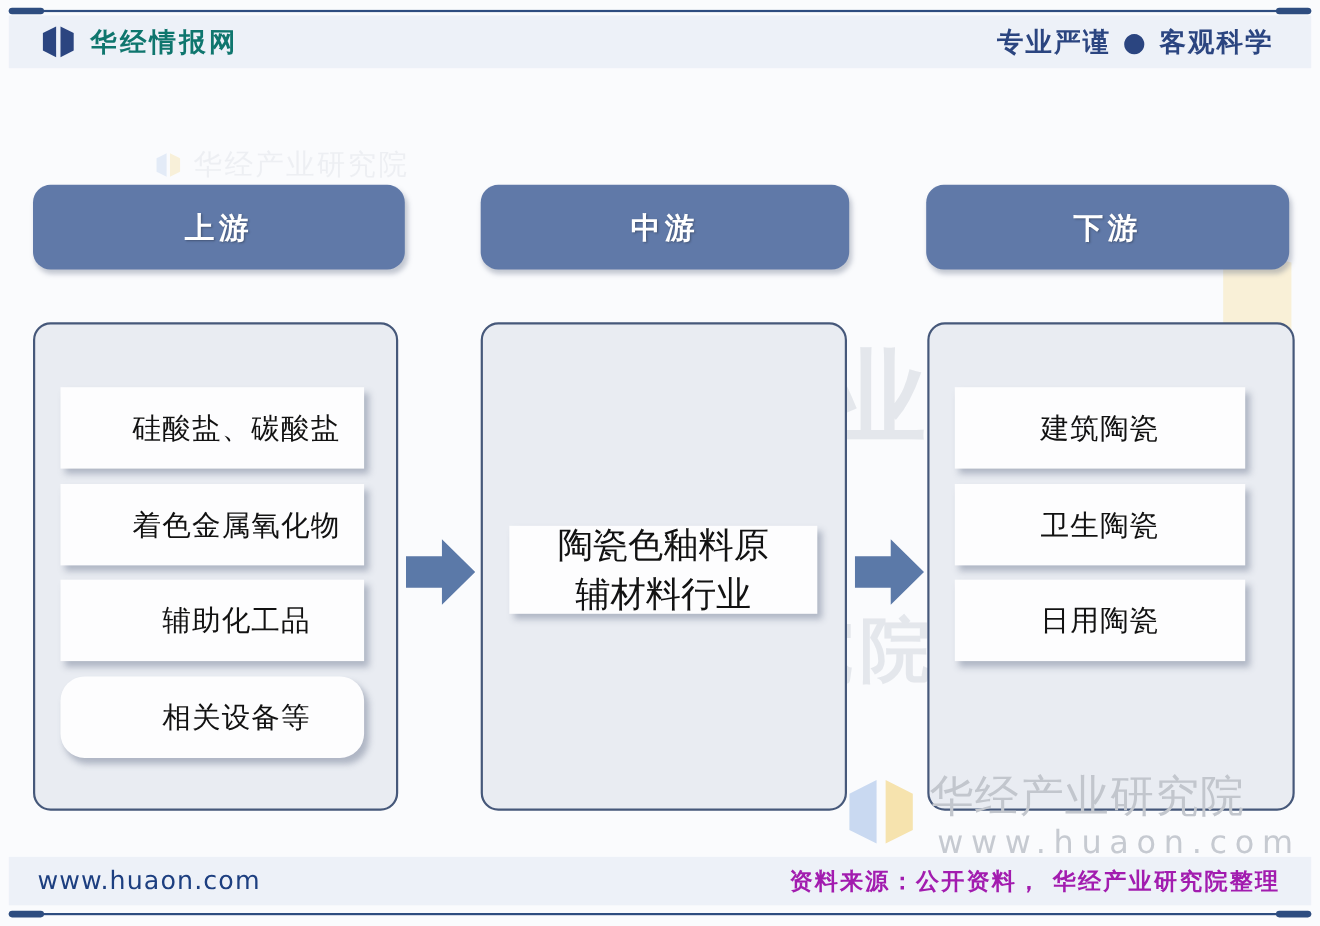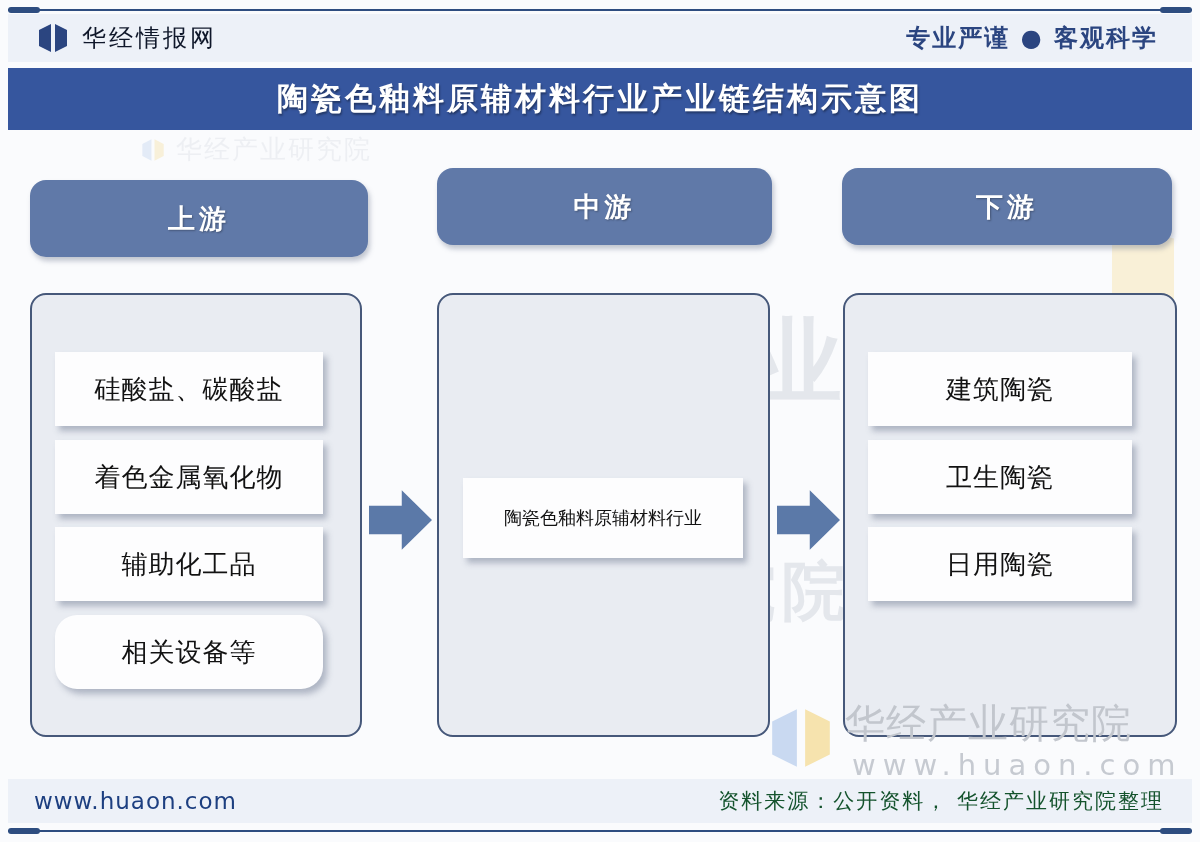--- a/index.html
+++ b/index.html
@@ -8,65 +8,65 @@
     background:#fafbfd;
     font-family:"DejaVu Sans","Liberation Sans",sans-serif;
   }
   
   .rule{position:absolute;left:8px;width:1184px;height:2px;background:#2e4d80;}
   .rule-cap{position:absolute;width:32px;height:6px;border-radius:3px;background:#2e4d80;}
   
   .strip{position:absolute;left:8px;width:1184px;background:#edf1f8;}
   #header-strip{top:14px;height:48px;}
   .brand-wrap{position:absolute;left:28px;top:0;height:48px;display:flex;align-items:center;gap:12px;}
-  .brand-text{font-size:24px;font-weight:400;color:#0f172a;letter-spacing:3px;}
+  .brand-text{font-size:24px;font-weight:700;color:#0f766e;letter-spacing:3px;}
   .tagline{position:absolute;right:34px;top:0;height:48px;display:flex;align-items:center;
            font-size:24px;font-weight:600;color:#2b4580;letter-spacing:2px;}
   
   #title-bar{
     position:absolute;left:8px;top:68px;width:1184px;height:62px;background:#36569e;
     display:flex;align-items:center;justify-content:center;
   }
   #title-bar span{color:#ffffff;font-size:31px;font-weight:bold;letter-spacing:3px;
     text-shadow:1px 2px 2px rgba(0,0,0,.35);}
   
   .col-head{
     position:absolute;top:168px;height:77px;background:#6079a8;border-radius:16px;
     display:flex;align-items:center;justify-content:center;
     box-shadow:2px 4px 5px rgba(90,100,125,.35);
   }
   .col-head span{color:#ffffff;font-size:27px;font-weight:bold;letter-spacing:4px;
     text-shadow:1px 1px 2px rgba(0,0,0,.3);}
-  #head-up{left:30px;width:338px;margin-top:12px;}
+  #head-up{left:30px;width:338px;}
   #head-mid{left:437px;width:335px;}
   #head-down{left:842px;width:330px;}
   
   .panel{
     position:absolute;top:293px;height:444px;background:#e9ecf2;
     border:2px solid #46587a;border-radius:16px;box-sizing:border-box;
   }
   #panel-up{left:30px;width:332px;}
   #panel-mid{left:437px;width:333px;}
   #panel-down{left:843px;width:334px;}
   
   .item{
     position:absolute;height:74px;background:#fdfdfe;
     box-shadow:4px 5px 6px rgba(105,115,140,.45);
     display:flex;align-items:center;justify-content:center;
     font-size:26px;color:#121212;letter-spacing:1px;
   }
-  .item.left{left:55px;width:268px;}
+  .item.left{left:55px;width:232px;padding-left:44px;}
   .item.right{left:868px;width:264px;}
   .row0{top:352px;} .row1{top:440px;} .row2{top:527px;} .row3{top:615px;border-radius:22px;}
   #mid-box{
     position:absolute;left:463px;top:478px;width:280px;height:80px;background:#fdfdfe;
     box-shadow:4px 5px 6px rgba(105,115,140,.45);
     display:flex;align-items:center;justify-content:center;text-align:center;
   }
-  #mid-box span{display:block;width:218px;font-size:18px;color:#121212;line-height:1.42;}
+  #mid-box span{display:block;width:218px;font-size:32px;color:#121212;line-height:1.42;}
   
   .arrow{
     position:absolute;top:489px;width:63px;height:62px;background:#5b79a8;
     clip-path:polygon(0 27%,52% 27%,52% 2%,100% 50%,52% 98%,52% 73%,0 73%);
     filter:drop-shadow(2px 2px 2px rgba(90,100,125,.4));
   }
   #arrow-1{left:369px;}
   #arrow-2{left:777px;}
   
   .wm-text1{position:absolute;left:845px;top:696px;font-size:40px;color:#c2c6cd;letter-spacing:1px;}
@@ -77,21 +77,21 @@
   .wm-frag{position:absolute;color:#e4e7ec;font-weight:bold;}
   #wm-frag-a{left:648px;top:300px;font-size:92px;letter-spacing:10px;}
   #wm-frag-b{left:642px;top:548px;font-size:64px;letter-spacing:6px;}
   .wm-diamond{position:absolute;left:1112px;top:232px;width:62px;height:86px;background:#f8e7b8;opacity:.55;
     transform:skewY(12deg);}
   
   #footer-strip{top:779px;height:44px;}
   .site{position:absolute;left:26px;top:0;height:44px;display:flex;align-items:center;
     font-size:23px;color:#1d3f80;font-weight:500;letter-spacing:1px;}
   .source{position:absolute;right:28px;top:0;height:44px;display:flex;align-items:center;
-    font-size:21px;color:#14532d;letter-spacing:2px;}
+    font-size:21px;color:#a21caf;letter-spacing:2px;font-weight:bold;}
 </style>
 </head>
 <body>
 
 <div id="page">
 
   <div class="rule" style="top:9px"></div>
   <div class="rule-cap" style="left:8px;top:7px"></div>
   <div class="rule-cap" style="left:1160px;top:7px"></div>
 
@@ -99,23 +99,20 @@
     <div class="brand-wrap">
       <svg width="34" height="32" viewBox="0 0 34 32">
         <path d="M3 8 L15 2 L15 30 L3 24 Z" fill="#2b4580"></path>
         <path d="M19 2 L31 8 L31 24 L19 30 Z" fill="#2b4580"></path>
       </svg>
       <span class="brand-text">华经情报网</span>
     </div>
     <div class="tagline">专业严谨 ● 客观科学</div>
   </div>
 
-  <div id="title-bar">
-    <span>陶瓷色釉料原辅材料行业产业链结构示意图</span>
-  </div>
 
   <div class="wm-faint-row">
     <svg width="26" height="28" viewBox="0 0 34 32">
       <path d="M3 8 L15 2 L15 30 L3 24 Z" fill="#c9d9f1"></path>
       <path d="M19 2 L31 8 L31 24 L19 30 Z" fill="#f6e3ae"></path>
     </svg>
     <span class="txt">华经产业研究院</span>
   </div>
   <div class="wm-frag" id="wm-frag-a">产业</div>
   <div class="wm-frag" id="wm-frag-b">研究院</div>

